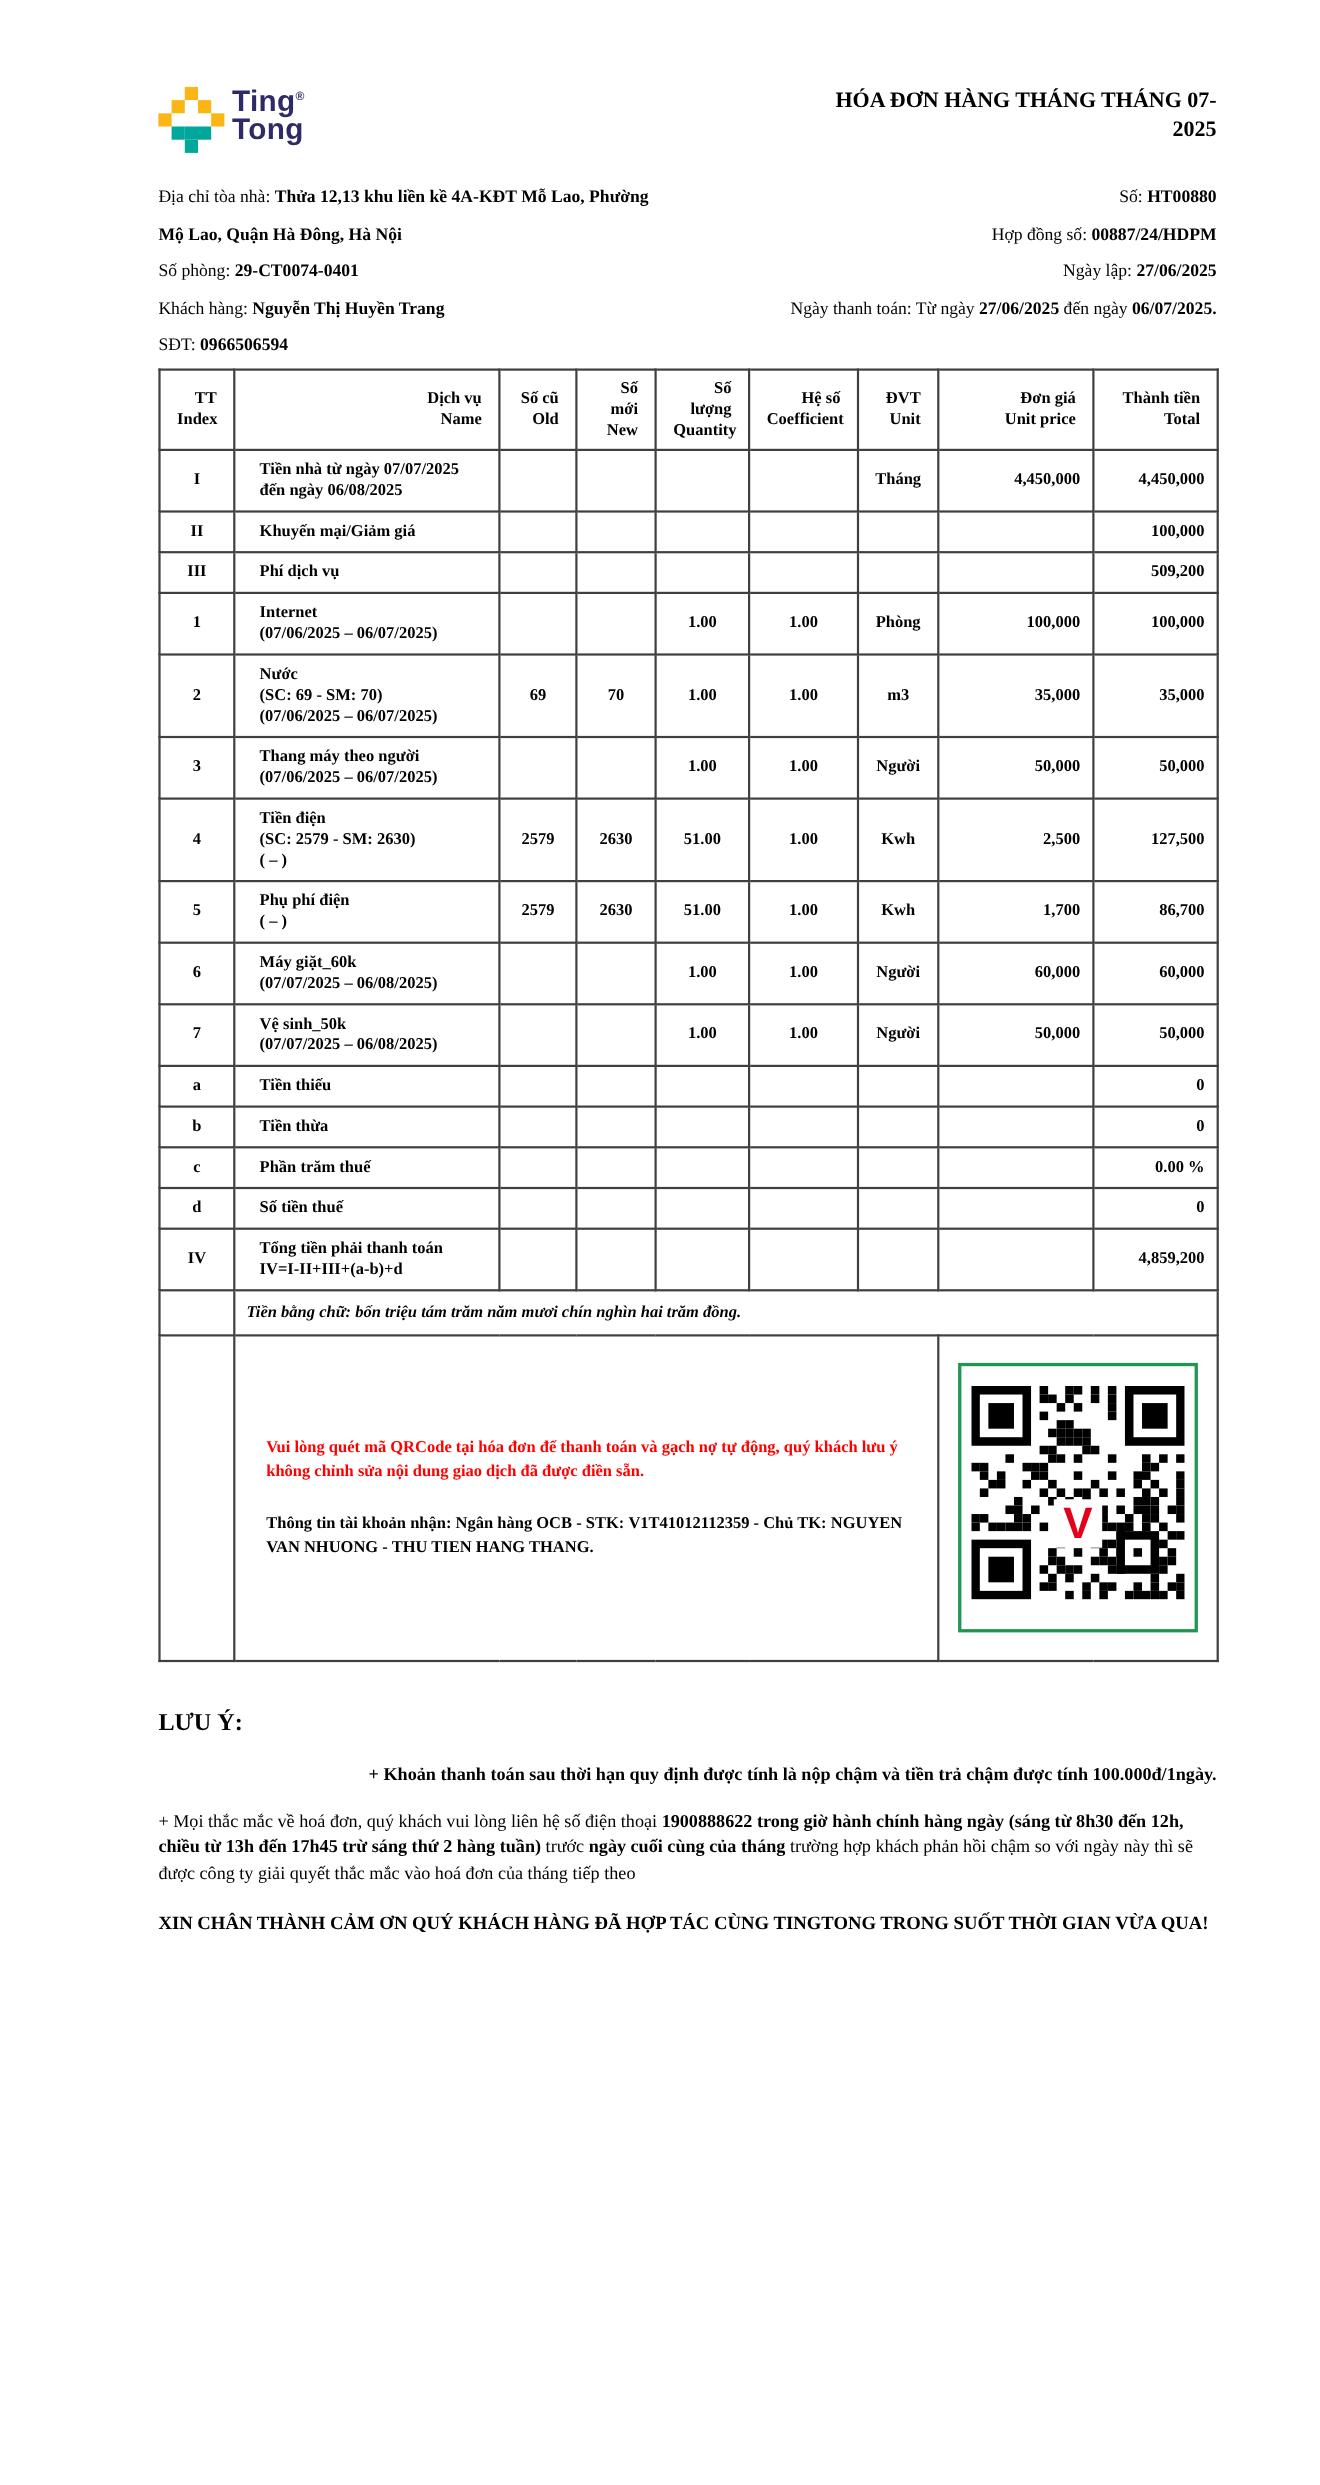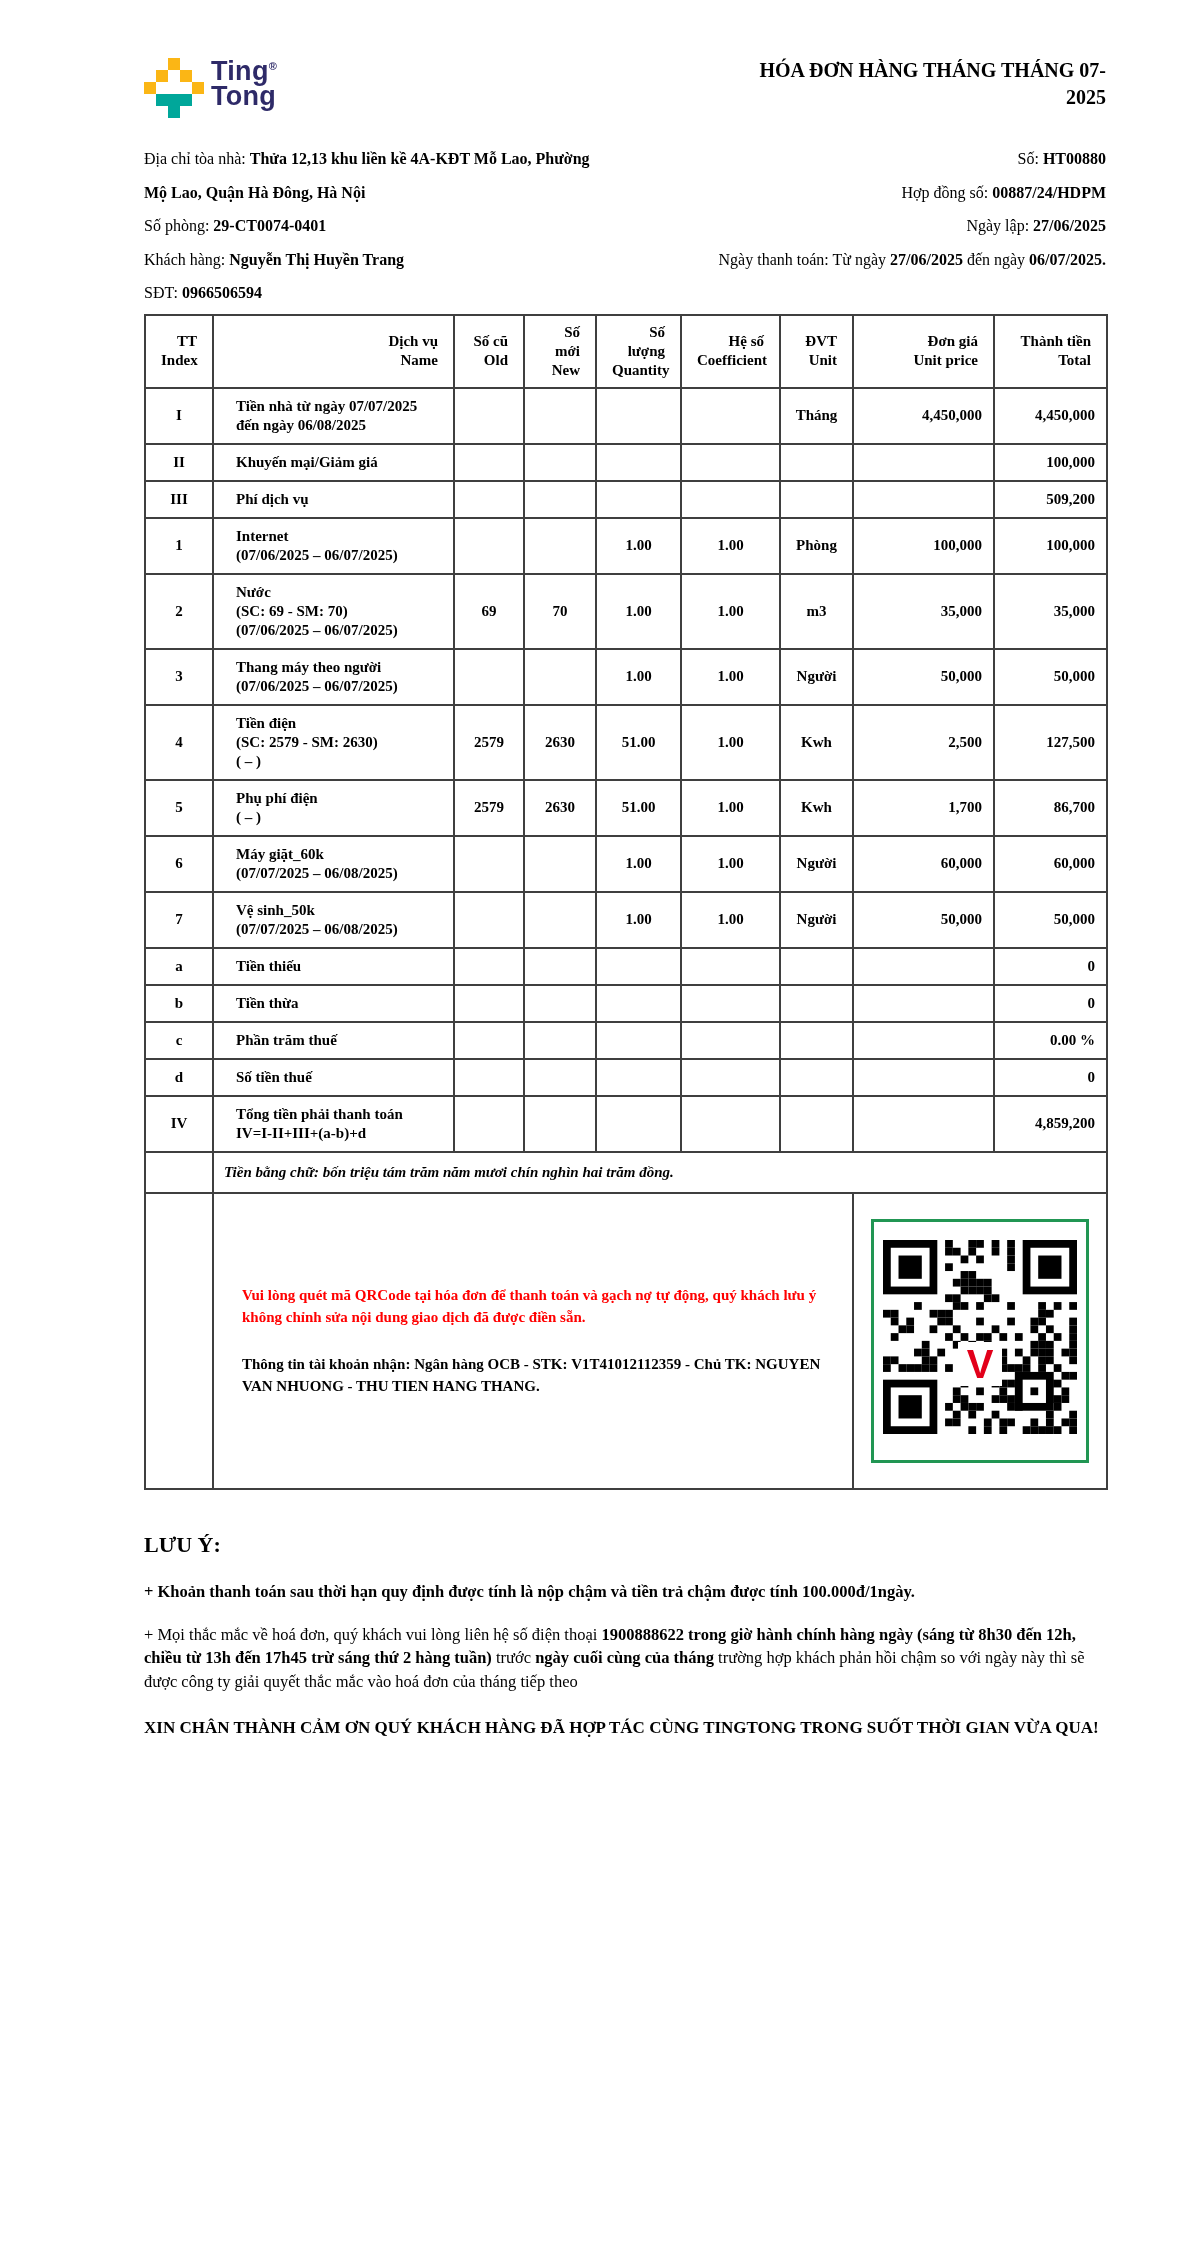--- a/index.html
+++ b/index.html
@@ -8,21 +8,21 @@
   }
   *{box-sizing:border-box;}
   html,body{margin:0;padding:0;}
   body{
     width:1200px;height:2259px;background:#ffffff;overflow:hidden;position:relative;
     font-family:"Liberation Serif","DejaVu Serif",serif;color:#000;
   }
   .content{position:absolute;left:144px;top:0;width:962px;}
 
   
-  .top{display:flex;justify-content:space-between;align-items:flex-start;padding-top:55px;}
+  .top{display:flex;justify-content:space-between;align-items:flex-start;padding-top:76px;}
   .brand{display:flex;align-items:flex-start;gap:7px;}
   .brand-icon{display:grid;grid-template-columns:repeat(5,12px);grid-auto-rows:12px;margin-top:3px;}
   .brand-icon i{display:block;}
   .brand-icon .y{background:var(--brand-yellow);}
   .brand-icon .t{background:var(--brand-teal);}
   .brand-text{
     font-family:"Liberation Sans",sans-serif;font-weight:bold;color:var(--brand-navy);
     font-size:27px;line-height:25px;letter-spacing:.3px;margin-top:4px;
   }
   .reg{font-size:11px;vertical-align:super;line-height:0;}
@@ -55,21 +55,21 @@
     width:44px;height:44px;background:#fff;display:flex;align-items:center;justify-content:center;
   }
   .qr-badge span{
     color:var(--qr-red);font-family:"Liberation Sans",sans-serif;font-weight:bold;
     font-size:40px;line-height:40px;
   }
 
   
   .notes{margin-top:42px;font-size:16.5px;}
   .notes-heading{font-weight:bold;font-size:22px;margin:0;}
-  .note-1{font-weight:bold;margin:22px 0 0 0;line-height:23px;}
+  .note-1{font-weight:bold;margin:22px 0 0 16px;line-height:23px;text-align:right;}
   .note-2{font-weight:normal;margin:20px 0 0 0;line-height:23.5px;}
   .note-2 b{font-weight:bold;}
   .thanks{font-weight:bold;margin:22px 0 0 0;font-size:17px;line-height:25px;}
 </style>
 </head>
 <body>
 
 <div class="content">
 
   <div class="top">

